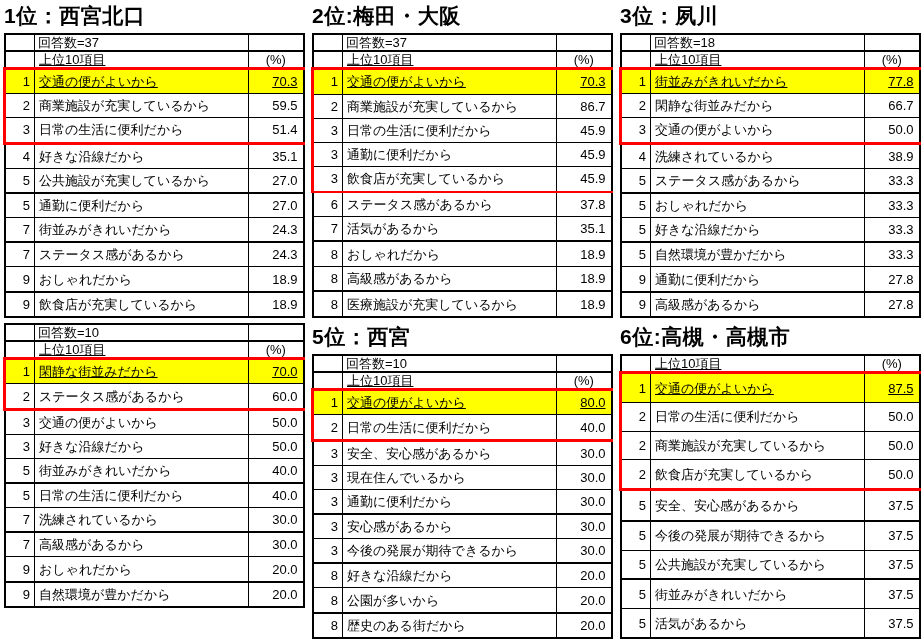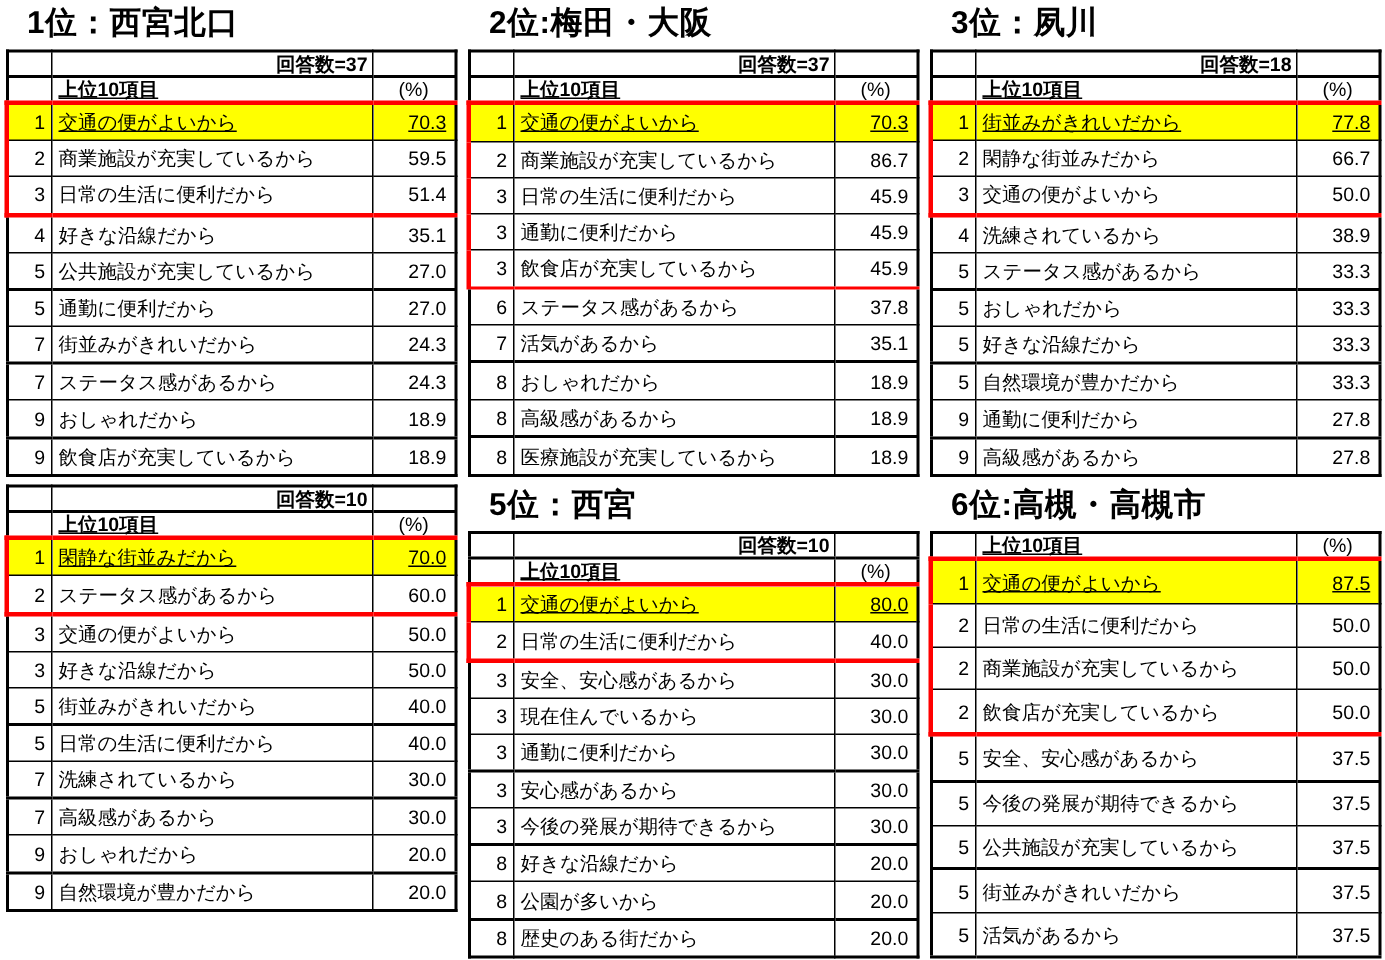--- a/index.html
+++ b/index.html
@@ -21,21 +21,21 @@
     column-gap: 8px;
     row-gap: 3px;
     padding: 2px 0 0 3px;
   }
   .panel { width: 300px; }
   .panel-title {
     font-size: 21px;
     font-weight: bold;
     line-height: 28px;
     height: 28px;
-    margin: 0 0 3px 15px;
+    margin: 0 0 3px 1px;
     letter-spacing: 0.5px;
     white-space: nowrap;
   }
   table.rank-table {
     border-collapse: collapse;
     table-layout: fixed;
     width: 299px;
     height: 285px;
     border: 2px solid #000;
   }
@@ -45,23 +45,23 @@
   td {
     border: 1px solid #000;
     font-size: 13px;
     line-height: 15px;
     padding: 0 3px;
     overflow: hidden;
     white-space: nowrap;
   }
   
   tr.resp-row td { border-bottom: 2px solid #000; }
-  td.resp { text-align: right; font-weight: bold; }
+  td.resp { text-align: left; }
   
-  .head-item { font-weight: bold; text-decoration: underline; }
+  .head-item { font-weight: normal; text-decoration: underline; }
   td.pct-head { text-align: center; padding: 0; }
   
   td.rank { text-align: right; padding-right: 4px; }
   td.item { text-align: left; padding-left: 4px; }
   td.pct  { text-align: right; padding-right: 5px; }
   
   tbody tr:nth-child(5) td,
   tbody tr:nth-child(7) td,
   tbody tr:nth-child(9) td { border-bottom-width: 2px; }
   

